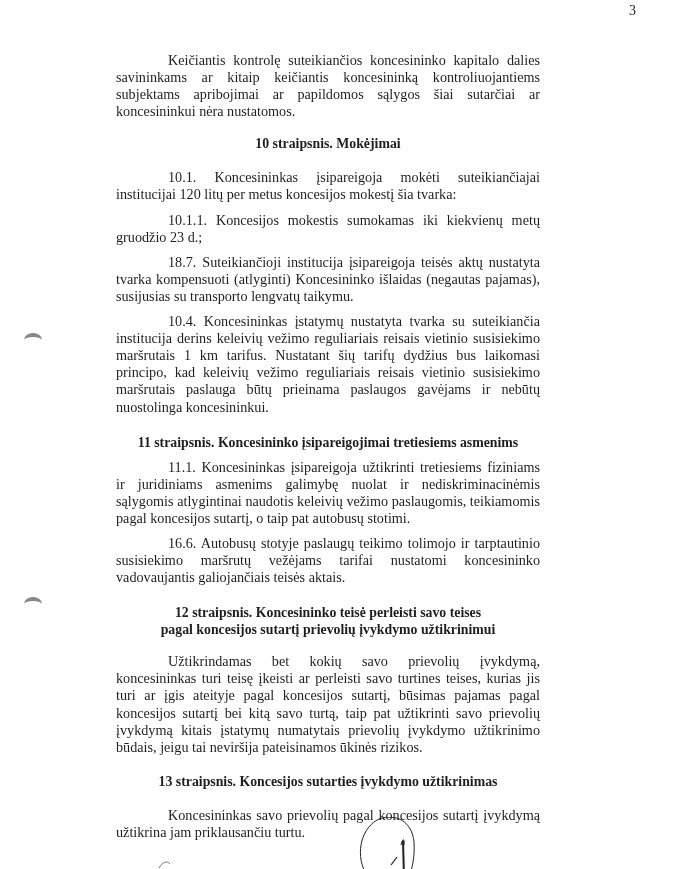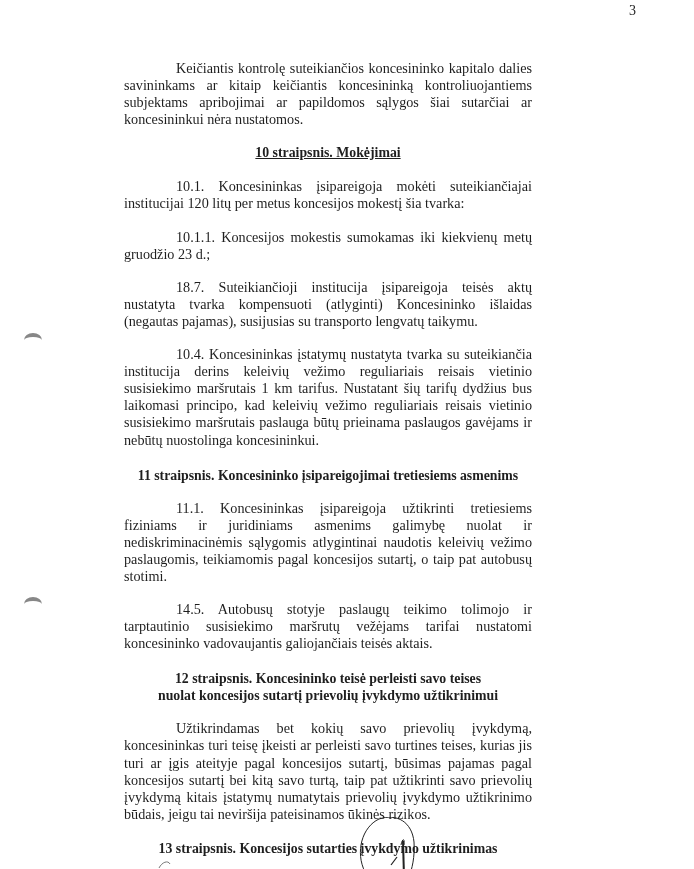--- a/index.html
+++ b/index.html
@@ -1,23 +1,23 @@
 <!DOCTYPE html>
 <html><head>
   <meta charset="utf-8">
   <style>
     html, body { margin: 0; padding: 0; background: #ffffff; }
     body { width: 694px; height: 869px; position: relative; overflow: hidden;
            font-family: "Liberation Serif", "DejaVu Serif", serif; color: #1e1e1e; }
     .page-number { position: absolute; top: 3px; left: 629px; font-size: 14px; }
     .content { position: absolute; left: 108px; top: 44px; width: 440px;
                font-size: 14.2px; line-height: 17.1px; text-align: justify; }
-    .para { margin: 16px; text-indent: 52px; }
+    .para { margin: 8px; text-indent: 52px; }
     .heading { margin: 0; text-align: center; font-weight: bold; font-size: 13.8px; line-height: 17px; }
-    .h10 { margin-top: 15px; margin-bottom: 17px; text-decoration: underline; }
+    .h10 { margin-top: 15px; margin-bottom: 17px; }
     .h11 { margin-top: 18px; }
     .h12 { margin-top: 18px; margin-bottom: 15px; }
     .h13 { margin-top: 17px; margin-bottom: 17px; }
     .punch { position: absolute; left: 24px; width: 18px; height: 10px;
              border-top: 4px solid #6a6a6a; border-radius: 50% 50% 0 0; opacity: 0.8; }
     .signature { position: absolute; left: 357px; top: 817px; }
     .corner-mark { position: absolute; left: 158px; top: 860px; }
   </style>
 </head>
 <body>
@@ -31,25 +31,25 @@
   <p class="para">Keičiantis kontrolę suteikiančios koncesininko kapitalo dalies savininkams ar kitaip keičiantis koncesininką kontroliuojantiems subjektams apribojimai ar papildomos sąlygos šiai sutarčiai ar koncesininkui nėra nustatomos.</p>
 
   <p class="heading h10">10 straipsnis. Mokėjimai</p>
   <p class="para">10.1. Koncesininkas įsipareigoja mokėti suteikiančiajai institucijai 120 litų per metus koncesijos mokestį šia tvarka:</p>
   <p class="para">10.1.1. Koncesijos mokestis sumokamas iki kiekvienų metų gruodžio 23 d.;</p>
   <p class="para">18.7. Suteikiančioji institucija įsipareigoja teisės aktų nustatyta tvarka kompensuoti (atlyginti) Koncesininko išlaidas (negautas pajamas), susijusias su transporto lengvatų taikymu.</p>
   <p class="para">10.4. Koncesininkas įstatymų nustatyta tvarka su suteikiančia institucija derins keleivių  vežimo reguliariais reisais vietinio susisiekimo maršrutais 1 km tarifus. Nustatant šių tarifų dydžius bus laikomasi principo, kad keleivių vežimo reguliariais reisais vietinio susisiekimo maršrutais paslauga būtų prieinama paslaugos gavėjams ir nebūtų nuostolinga koncesininkui.</p>
 
   <p class="heading h11">11 straipsnis. Koncesininko įsipareigojimai tretiesiems asmenims</p>
   <p class="para">11.1. Koncesininkas įsipareigoja užtikrinti tretiesiems fiziniams ir juridiniams asmenims galimybę nuolat ir nediskriminacinėmis sąlygomis atlygintinai naudotis keleivių vežimo paslaugomis, teikiamomis pagal koncesijos sutartį, o taip pat autobusų stotimi.</p>
-  <p class="para">14.5. Autobusų stotyje paslaugų teikimo tolimojo ir tarptautinio susisiekimo maršrutų vežėjams tarifai nustatomi koncesininko vadovaujantis galiojančiais teisės aktais.</p>
+  <p class="para">16.6. Autobusų stotyje paslaugų teikimo tolimojo ir tarptautinio susisiekimo maršrutų vežėjams tarifai nustatomi koncesininko vadovaujantis galiojančiais teisės aktais.</p>
 
   <div class="heading h12">
     <div>12 straipsnis. Koncesininko teisė perleisti savo teises</div>
-    <div>nuolat koncesijos sutartį prievolių įvykdymo užtikrinimui</div>
+    <div>pagal koncesijos sutartį prievolių įvykdymo užtikrinimui</div>
   </div>
   <p class="para">Užtikrindamas bet kokių savo prievolių įvykdymą, koncesininkas turi teisę įkeisti ar perleisti savo turtines teises, kurias jis turi ar įgis ateityje pagal koncesijos sutartį, būsimas pajamas pagal koncesijos sutartį bei kitą savo turtą, taip pat užtikrinti savo prievolių įvykdymą kitais įstatymų numatytais prievolių įvykdymo užtikrinimo būdais, jeigu tai neviršija pateisinamos ūkinės rizikos.</p>
 
   <p class="heading h13">13 straipsnis. Koncesijos sutarties įvykdymo užtikrinimas</p>
   <p class="para">Koncesininkas savo prievolių pagal koncesijos sutartį įvykdymą užtikrina jam priklausančiu turtu.</p>
 
 </div>
 
 <svg class="signature" width="80" height="60" viewBox="0 0 80 60">
   <path d="M8 55 C-2 35 5 10 22 2 C40 -4 55 5 57 25 C58 40 55 52 52 60" fill="none" stroke="#222" stroke-width="1"></path>

